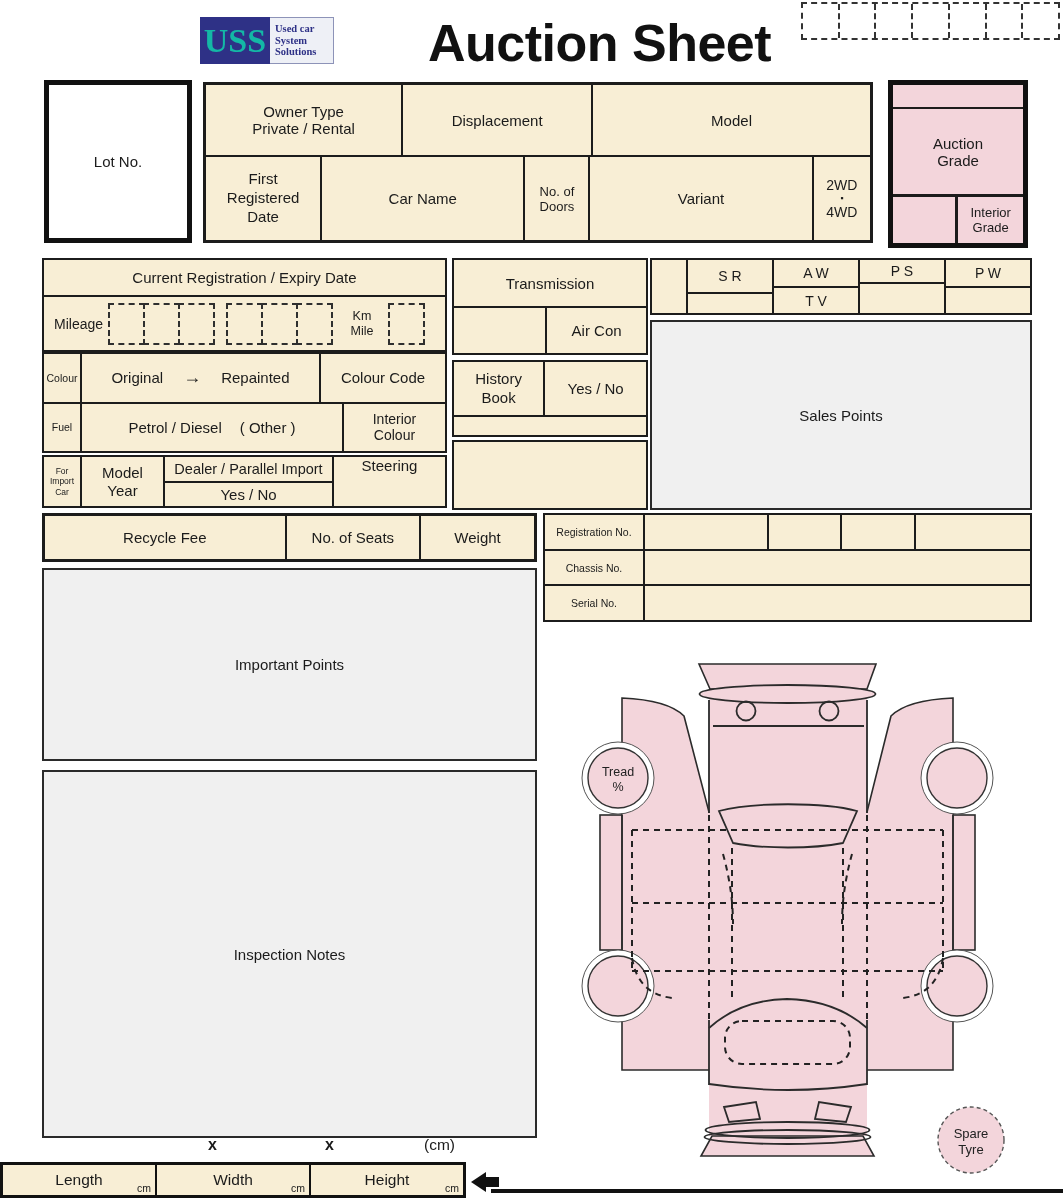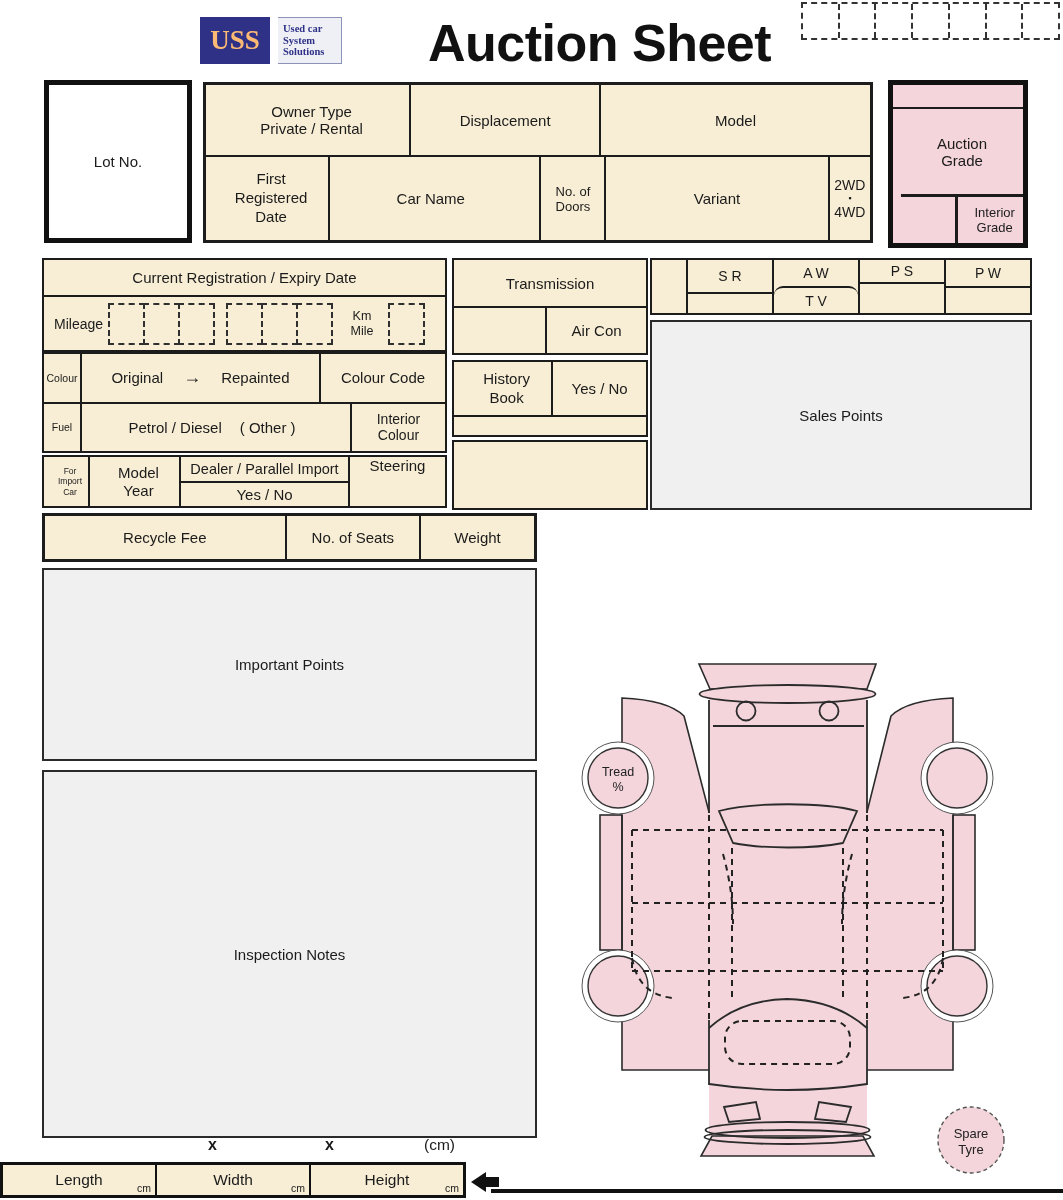--- a/index.html
+++ b/index.html
@@ -2,21 +2,21 @@
 <html><head>
 <meta charset="utf-8">
 <style>
   html,body{margin:0;padding:0;background:#fff;}
   body{font-family:"Liberation Sans",sans-serif;color:#1b1b1b;}
   .sheet{position:relative;width:1063px;height:1200px;background:#fff;overflow:hidden;}
   .abs{position:absolute;box-sizing:border-box;}
   .cell{display:flex;align-items:center;justify-content:center;text-align:center;box-sizing:border-box;}
   .col{display:flex;flex-direction:column;box-sizing:border-box;}
   .row{display:flex;box-sizing:border-box;}
-  .pre{white-space:pre-line;margin-left:8px;}
+  .pre{white-space:pre-line;}
   .cream{background:#f8eed5;}
   .pink{background:#f3d5db;}
   .bb{border:2.5px solid #1c1c1c;}
   .bl{border-left:2.5px solid #1c1c1c;}
   .bt{border-top:2.5px solid #1c1c1c;}
   .grey-panel{background:#f0f0f0;border:2.5px solid #2a2a2a;}
   .mbox{width:37px;height:42px;border:2px dashed #2f2f2f;box-sizing:border-box;flex:none;}
   .codecell{flex:1;border-left:2.5px dashed #333;}
   .codecell:first-child{border-left:none;}
   .f15{font-size:15px;}
@@ -35,21 +35,21 @@
     <div class="codecell"></div>
     <div class="codecell"></div>
     <div class="codecell"></div>
     <div class="codecell"></div>
     <div class="codecell"></div>
     <div class="codecell"></div>
     <div class="codecell"></div>
   </div>
 
   <div class="abs row" style="left:200px;top:17px;height:47px;">
-    <div class="cell" style="width:70px;background:#2e3186;color:#fdba74;font-family:'Liberation Serif',serif;font-weight:bold;font-size:27px;text-align:center;">USS</div>
+    <div class="cell" style="width:70px;background:#2e3186;color:#14b8a6;font-family:'Liberation Serif',serif;font-weight:bold;font-size:34px;text-align:center;">USS</div>
     <div class="cell pre" style="width:64px;background:#eef0f6;border:1.5px solid #8d93b8;border-left:none;color:#2e3186;font-family:'Liberation Serif',serif;font-weight:bold;font-size:10.5px;line-height:1.1;justify-content:flex-start;padding-left:5px;text-align:left;">Used car
 System
 Solutions</div>
   </div>
 
   <div class="abs" style="left:428px;top:13px;font-size:52px;font-weight:600;letter-spacing:-0.5px;color:#111;">Auction Sheet</div>
 
   <div class="abs cell f15" style="left:44px;top:80px;width:148px;height:163px;background:#fff;border:5px solid #111;">Lot No.</div>
 
   <div class="abs col cream" style="left:203px;top:82px;width:670px;height:161px;border:3px solid #1c1c1c;">
@@ -160,40 +160,57 @@
   <div class="abs cream bb" style="left:452px;top:440px;width:196px;height:70px;"></div>
 
   <div class="abs row cream bb" style="left:650px;top:258px;width:382px;height:57px;">
     <div style="width:34px;border-right:2px solid #1c1c1c;"></div>
     <div class="col" style="flex:1;">
       <div class="cell f14" style="height:32px;">S R</div>
       <div style="flex:1;border-top:2px solid #1c1c1c;"></div>
     </div>
     <div class="col" style="flex:1;border-left:2px solid #1c1c1c;">
       <div class="cell f14" style="height:26px;">A W</div>
-      <div class="cell f14" style="flex:1;border-top:2px solid #1c1c1c;border-radius:9px;">T V</div>
+      <div class="cell f14" style="flex:1;border-top:2px solid #1c1c1c;">T V</div>
     </div>
     <div class="col" style="flex:1;border-left:2px solid #1c1c1c;">
       <div class="cell f14" style="height:22px;">P S</div>
       <div style="flex:1;border-top:2px solid #1c1c1c;"></div>
     </div>
     <div class="col" style="flex:1;border-left:2px solid #1c1c1c;">
       <div class="cell f14" style="height:26px;">P W</div>
       <div style="flex:1;border-top:2px solid #1c1c1c;"></div>
     </div>
   </div>
 
   <div class="abs cell f15 grey-panel" style="left:650px;top:320px;width:382px;height:190px;">Sales Points</div>
 
   <div class="abs row cream" style="left:42px;top:513px;width:495px;height:49px;border:3px solid #1c1c1c;">
     <div class="cell f15" style="width:49%;">Recycle Fee</div>
     <div class="cell f15" style="width:27.5%;border-left:2.5px solid #1c1c1c;">No. of Seats</div>
     <div class="cell f15" style="flex:1;border-left:2.5px solid #1c1c1c;">Weight</div>
   </div>
 
+  <div class="abs col cream bb" style="left:543px;top:513px;width:489px;height:109px;">
+    <div class="row" style="flex:1;">
+      <div class="cell f11" style="width:100px;border-right:2px solid #1c1c1c;">Registration No.</div>
+      <div style="width:122px;"></div>
+      <div style="width:71px;border-left:2px solid #1c1c1c;"></div>
+      <div style="width:72px;border-left:2px solid #1c1c1c;"></div>
+      <div style="flex:1;border-left:2px solid #1c1c1c;"></div>
+    </div>
+    <div class="row" style="flex:1;border-top:2px solid #1c1c1c;">
+      <div class="cell f11" style="width:100px;border-right:2px solid #1c1c1c;">Chassis No.</div>
+      <div style="flex:1;"></div>
+    </div>
+    <div class="row" style="flex:1;border-top:2px solid #1c1c1c;">
+      <div class="cell f11" style="width:100px;border-right:2px solid #1c1c1c;">Serial No.</div>
+      <div style="flex:1;"></div>
+    </div>
+  </div>
 
   <div class="abs cell f15 grey-panel" style="left:42px;top:568px;width:495px;height:193px;">Important Points</div>
 
   <div class="abs cell f15 grey-panel" style="left:42px;top:770px;width:495px;height:368px;">Inspection Notes</div>
 
   <div class="abs" style="left:208px;top:1136px;font-size:16px;font-weight:bold;">x</div>
   <div class="abs" style="left:325px;top:1136px;font-size:16px;font-weight:bold;">x</div>
   <div class="abs" style="left:424px;top:1136px;font-size:15.5px;">(cm)</div>
 
   <div class="abs row cream" style="left:0px;top:1162px;width:466px;height:36px;border:3px solid #111;">

